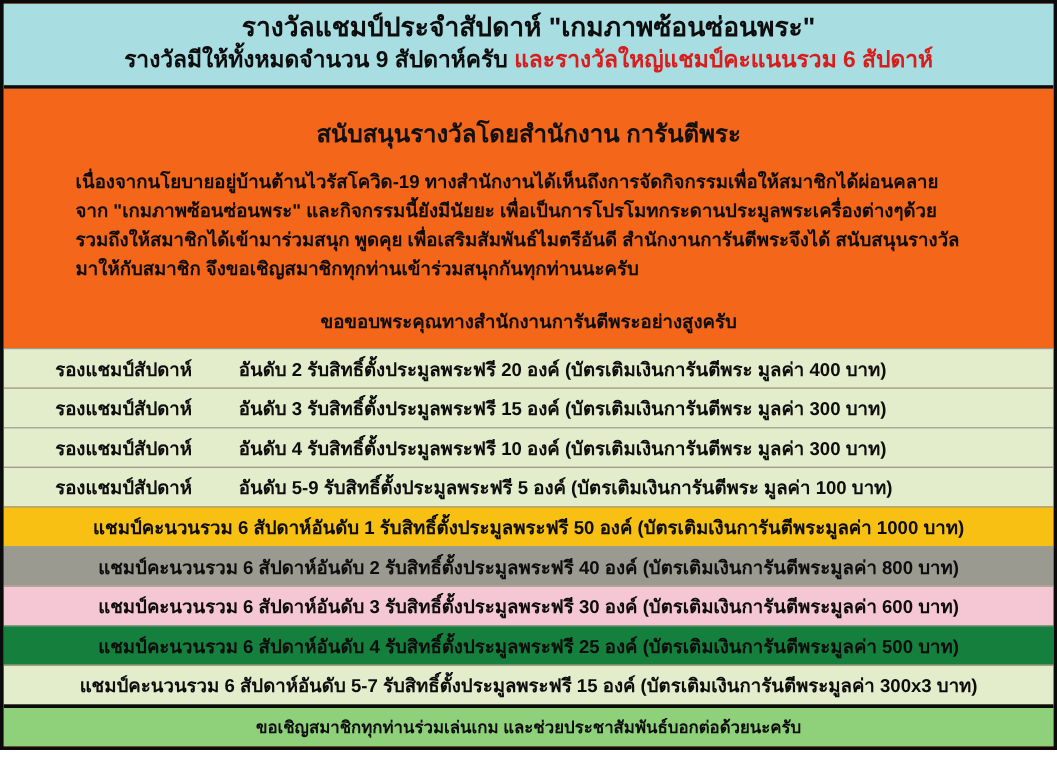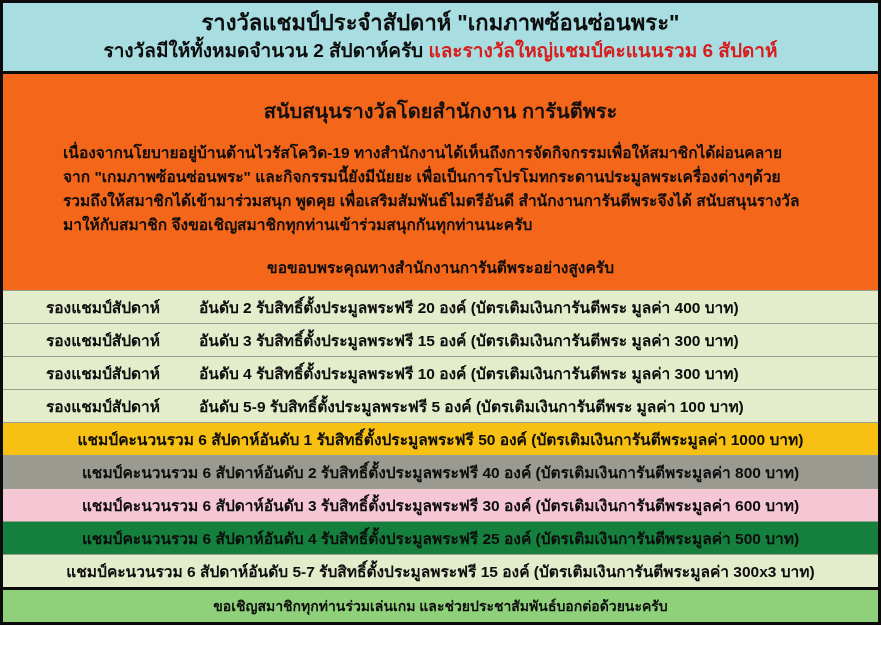--- a/index.html
+++ b/index.html
@@ -130,21 +130,21 @@
   }
 </style>
 </head>
 <body>
 
 <div class="page">
 
   <div class="header">
     <div class="header-title">รางวัลแชมป์ประจำสัปดาห์ "เกมภาพซ้อนซ่อนพระ"</div>
     <div class="header-sub">
-      <span>รางวัลมีให้ทั้งหมดจำนวน 2 สัปดาห์ครับ</span>
+      <span>รางวัลมีให้ทั้งหมดจำนวน 9 สัปดาห์ครับ</span>
       <span class="hl">และรางวัลใหญ่แชมป์คะแนนรวม 6 สัปดาห์</span>
     </div>
   </div>
 
   <div class="sponsor">
     <div class="sponsor-title">สนับสนุนรางวัลโดยสำนักงาน การันตีพระ</div>
   </div>
 
   <div class="body-text">เนื่องจากนโยบายอยู่บ้านต้านไวรัสโควิด-19 ทางสำนักงานได้เห็นถึงการจัดกิจกรรมเพื่อให้สมาชิกได้ผ่อนคลาย จาก "เกมภาพซ้อนซ่อนพระ" และกิจกรรมนี้ยังมีนัยยะ เพื่อเป็นการโปรโมทกระดานประมูลพระเครื่องต่างๆด้วย รวมถึงให้สมาชิกได้เข้ามาร่วมสนุก พูดคุย เพื่อเสริมสัมพันธ์ไมตรีอันดี สำนักงานการันตีพระจึงได้ สนับสนุนรางวัลมาให้กับสมาชิก จึงขอเชิญสมาชิกทุกท่านเข้าร่วมสนุกกันทุกท่านนะครับ</div>
 

